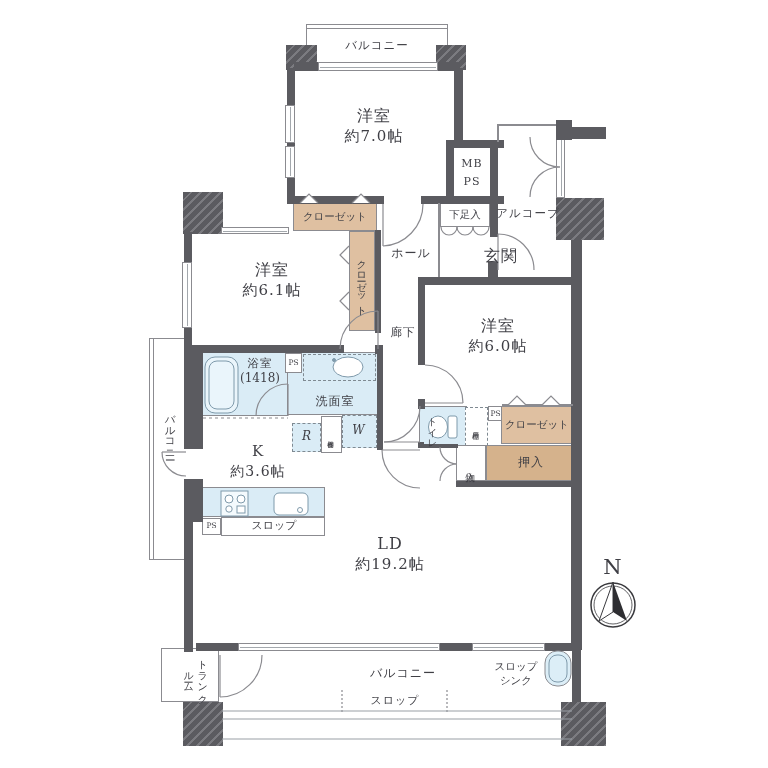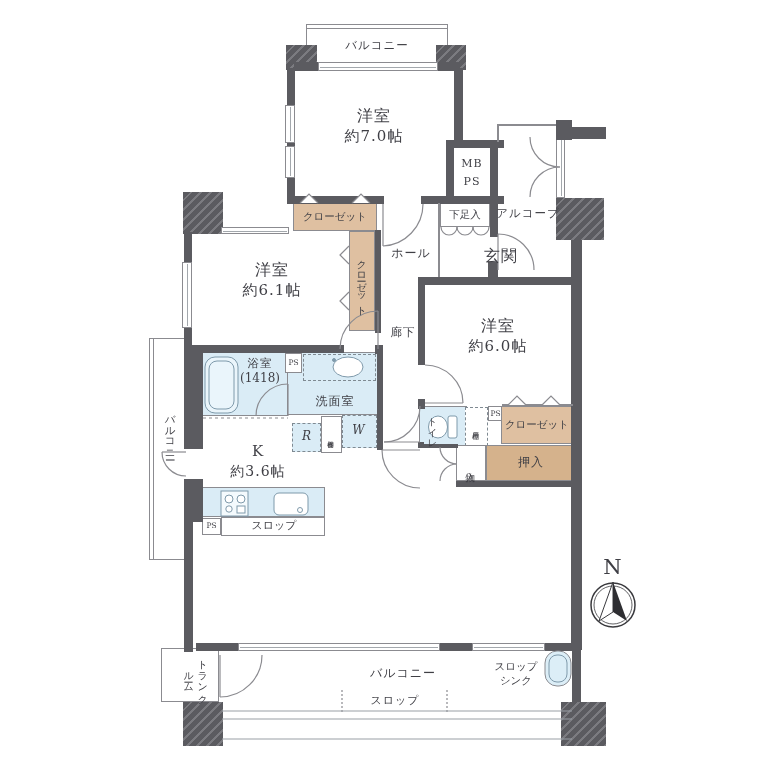--- a/index.html
+++ b/index.html
@@ -285,20 +285,24 @@
   <div class="lbl" style="left:208px;top:442px;width:100px;">
     <div style="font-size:15px;">K</div>
     <div style="font-size:14px;">約3.6帖</div>
   </div>
 
   <div class="lbl" style="left:230px;top:519px;width:88px;font-size:11px;letter-spacing:0;">スロップ</div>
   <div class="lbl" style="left:203px;top:521px;width:17px;font-size:7.5px;letter-spacing:0;">PS</div>
 
   <div class="lbl vtext" style="left:163px;top:384px;height:94px;font-size:10.5px;letter-spacing:0;">バルコニー</div>
 
+  <div class="lbl" style="left:338px;top:534px;width:104px;">
+    <div style="font-size:16px;">LD</div>
+    <div style="font-size:15px;">約19.2帖</div>
+  </div>
 
   <div class="lbl vtext" style="left:181px;top:650px;height:52px;font-size:10px;letter-spacing:0;line-height:1.4;">
     <span>トランク</span>
     <span>ルーム</span>
   </div>
 
   <div class="lbl" style="left:366px;top:666px;width:74px;font-size:12px;">バルコニー</div>
   <div class="lbl" style="left:362px;top:694px;width:66px;font-size:11px;">スロップ</div>
 
   <div class="lbl" style="left:488px;top:652px;width:56px;font-size:10.5px;letter-spacing:0;margin-top:8px;">

